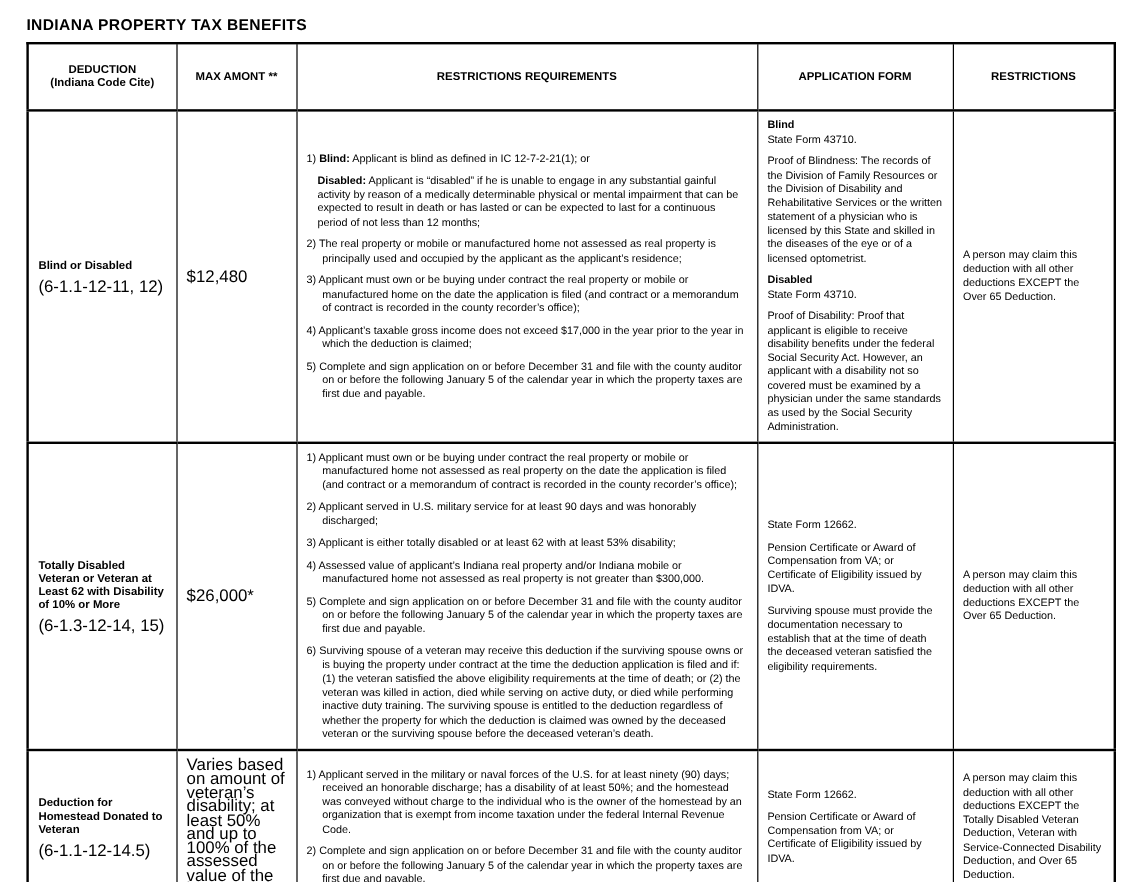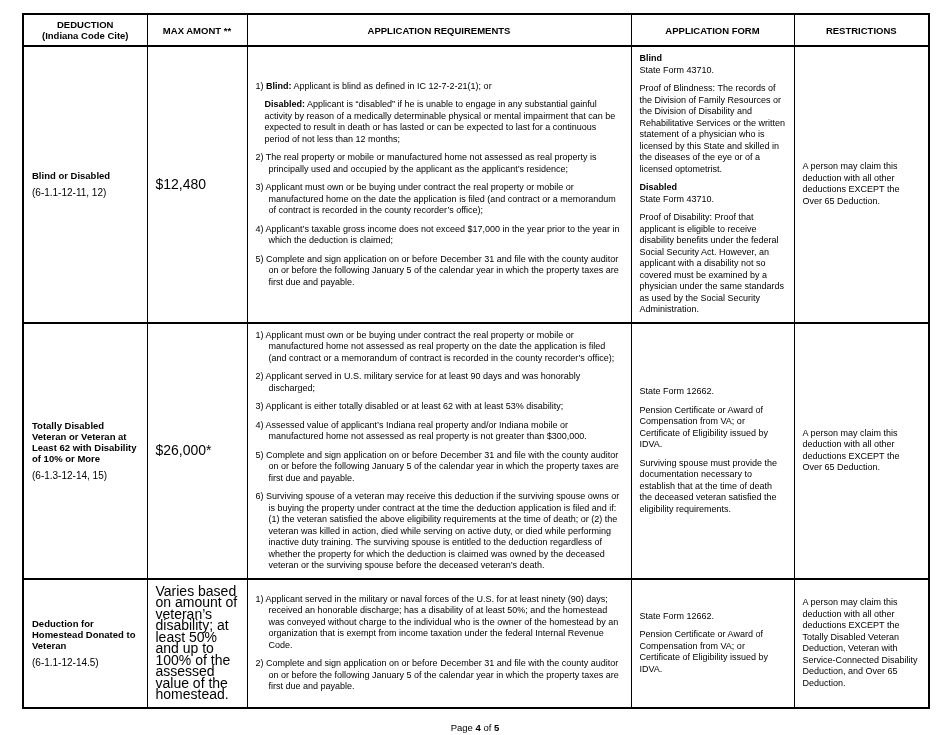--- a/index.html
+++ b/index.html
@@ -18,57 +18,58 @@
     border-collapse: collapse; table-layout: fixed;
     width: 906px;
     font-size: 9px; line-height: 11.5px;
   }
   table.benefits { border: 2px solid #000; }
   table.benefits th, table.benefits td { border: 1px solid #000; }
   table.benefits thead th { border-bottom: 2px solid #000; }
   table.benefits tbody td { border-top: 2px solid #000; }
   thead th {
     font-size: 9.5px; line-height: 11px; font-weight: bold;
-    text-align: center; vertical-align: middle; padding: 4px 3px;
+    text-align: center; vertical-align: middle; padding: 16px 3px;
   }
   tbody td { vertical-align: middle; padding: 6px 8px; }
   td.app-top { vertical-align: top; }
   .ded-name { font-weight: bold; font-size: 9.5px; line-height: 11px; margin-bottom: 6px; }
-  .ded-cite { font-size: 10px; }
+  .ded-cite { font-size: 14px; }
   .amount { font-size: 14px; }
   .para { margin-bottom: 7px; }
   .para:last-child { margin-bottom: 0; }
   .para.numbered { padding-left: 13px; text-indent: -13px; }
   .para.sub { margin-left: 9px; }
   .bold-line { font-weight: bold; }
   .footer {
     text-align: center; font-size: 9.5px; margin-top: 13px;
   }
 </style>
 </head>
 <body>
 
 <div class="page">
+  <h1 class="doc-title">INDIANA PROPERTY TAX BENEFITS</h1>
 
   <table class="benefits">
     <colgroup>
       <col style="width:124px">
         <col style="width:100px">
         <col style="width:384px">
         <col style="width:163px">
         <col style="width:135px">
     </colgroup>
     <thead>
       <tr style="height:30px">
         <th>
           <div>DEDUCTION</div>
           <div>(Indiana Code Cite)</div>
         </th>
         <th>MAX AMONT **</th>
-        <th>APPLICATION REQUIREMENTS</th>
+        <th>RESTRICTIONS REQUIREMENTS</th>
         <th>APPLICATION FORM</th>
         <th>RESTRICTIONS</th>
       </tr>
     </thead>
     <tbody>
       <tr style="height:256px">
         <td>
           <div class="ded-name">Blind or Disabled</div>
           <div class="ded-cite">(6-1.1-12-11, 12)</div>
         </td>

